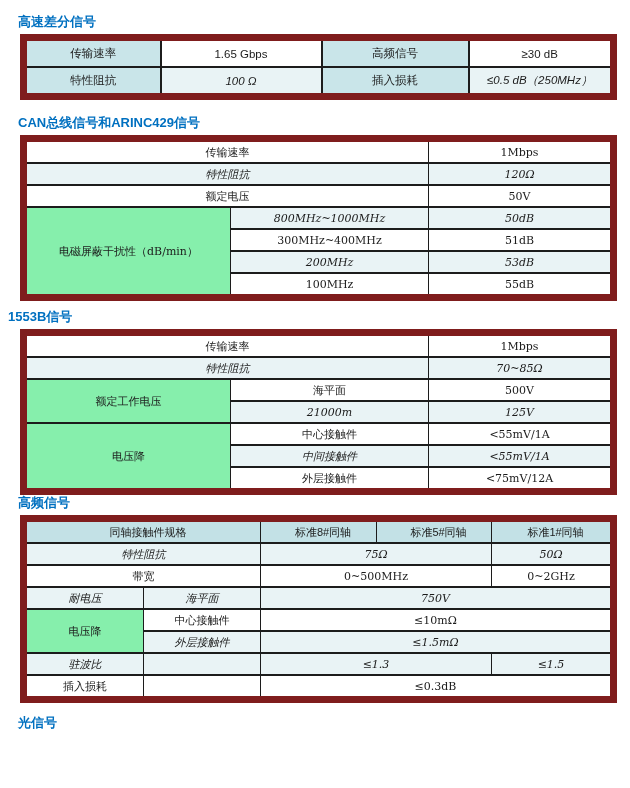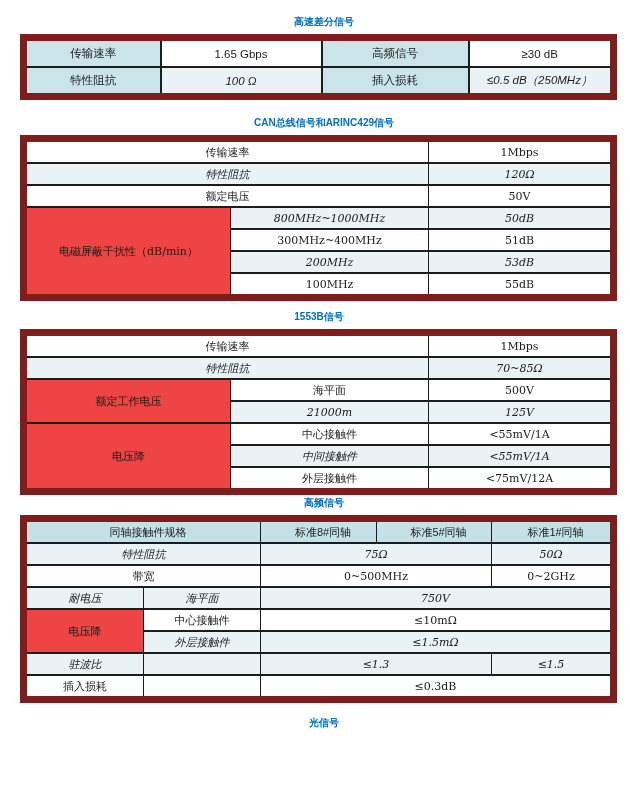--- a/index.html
+++ b/index.html
@@ -2,23 +2,22 @@
 <html><head>
 <meta charset="utf-8">
 <style>
   html,body{margin:0;padding:0;}
   body{
     width:630px;height:788px;background:#ffffff;overflow:hidden;
     font-family:"Liberation Sans","DejaVu Sans",sans-serif;color:#1b1b1b;
   }
   .sec-title{
     margin:0 0 4px 18px;line-height:16px;
-    font-size:10px;font-weight:bold;color:#0070c0;
+    font-size:13px;font-weight:bold;color:#0070c0;
     font-family:"Liberation Sans","DejaVu Sans",sans-serif;
-    text-align:center;
   }
   .s1 .sec-title{margin-top:14px;}
   .s2 .sec-title{margin-top:15px;}
   .s3 .sec-title{margin-top:8px;margin-left:8px;}
   .s4 .sec-title{}
   .s5 .sec-title{margin-top:12px;}
   table.spec{
     border-collapse:collapse;table-layout:fixed;
     margin-left:20px;width:590px;
     border:7px solid #7f1d1d;
@@ -35,21 +34,21 @@
   
   table.t2 td{height:20px;font-family:"DejaVu Serif","Liberation Serif",serif;}
   table.t4 td{height:20px;font-family:"DejaVu Serif","Liberation Serif",serif;}
   table.t4 th{height:20px;padding-left:11px;}
   table.t5 td{height:23px;font-family:"DejaVu Serif","Liberation Serif",serif;}
   table.t5 th{height:23px;}
   th.hd{background:#c3e1e6;font-weight:bold;font-size:11px;
         font-family:"Liberation Sans","DejaVu Sans",sans-serif;}
   .teal{background:#c9e5e9;}
   .band{background:#e9f3f5;font-style:italic;}
-  .mlab{background:#ef4444;}
+  .mlab{background:#86efac;}
   .vs{font-family:"Liberation Sans","DejaVu Sans",sans-serif;}
 </style>
 </head>
 <body>
 
 <section class="sec s1">
   <h2 class="sec-title">高速差分信号</h2>
   <table class="spec t1">
     <colgroup>
         <col style="width:137px">

